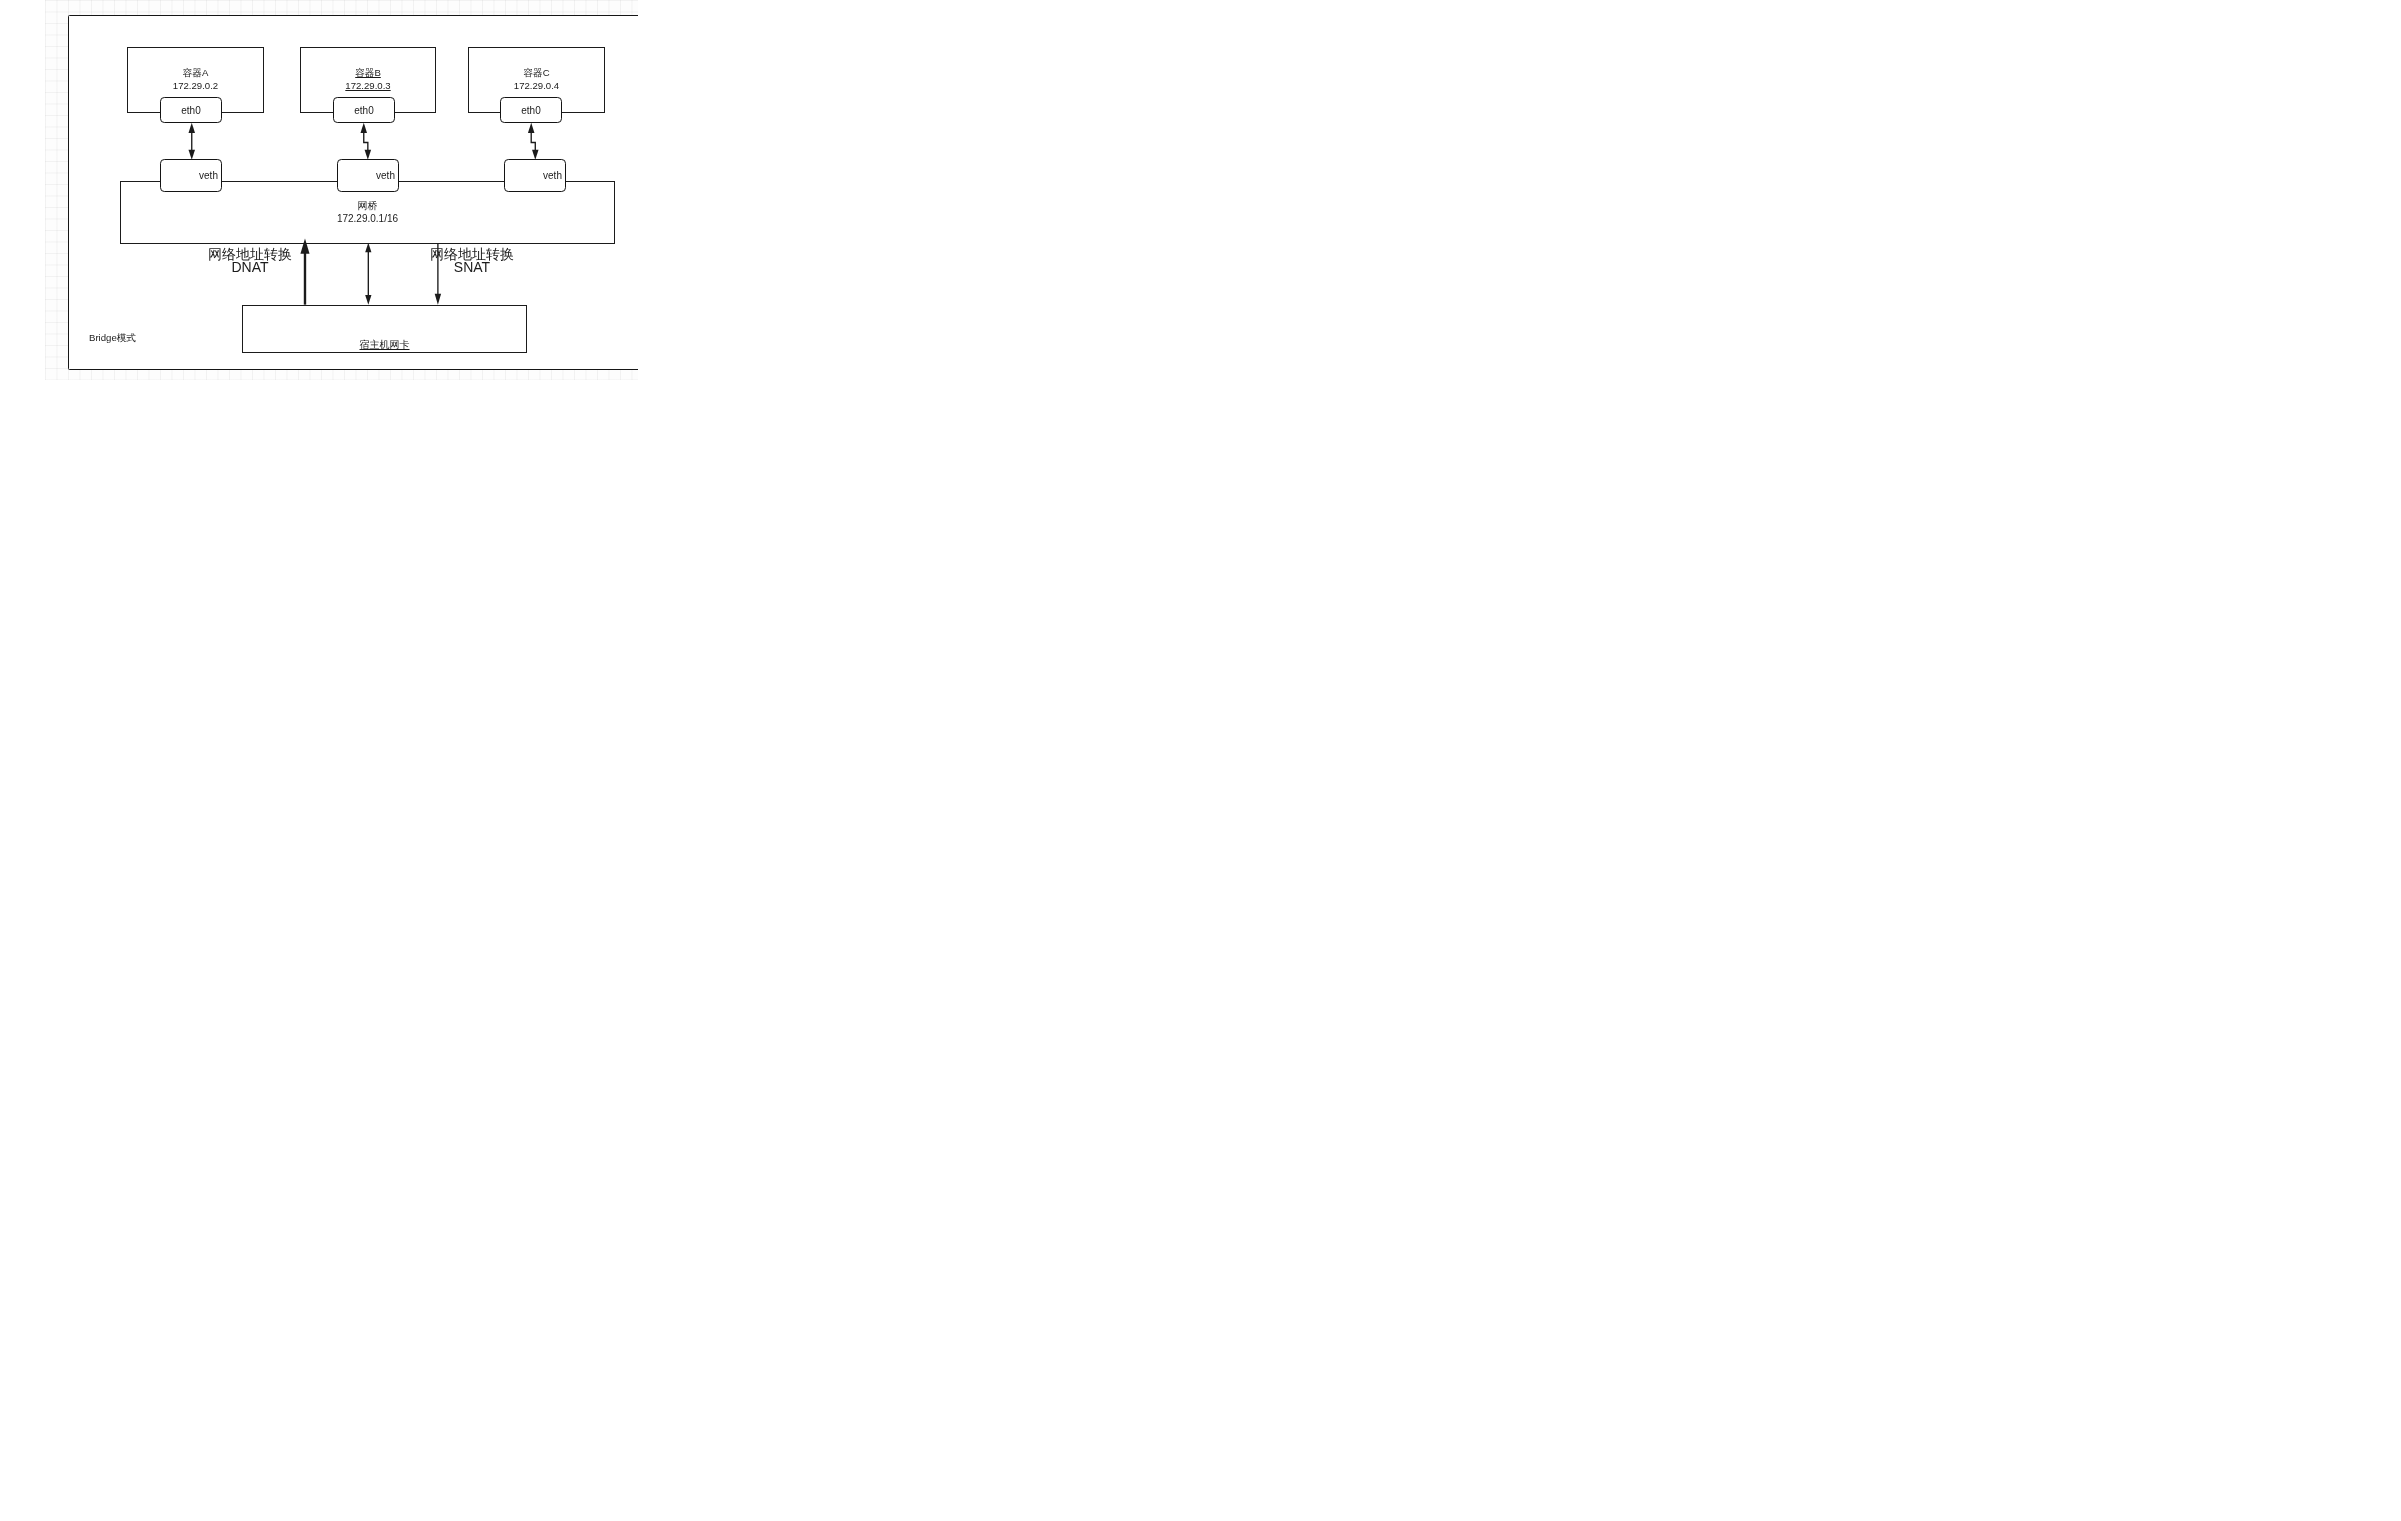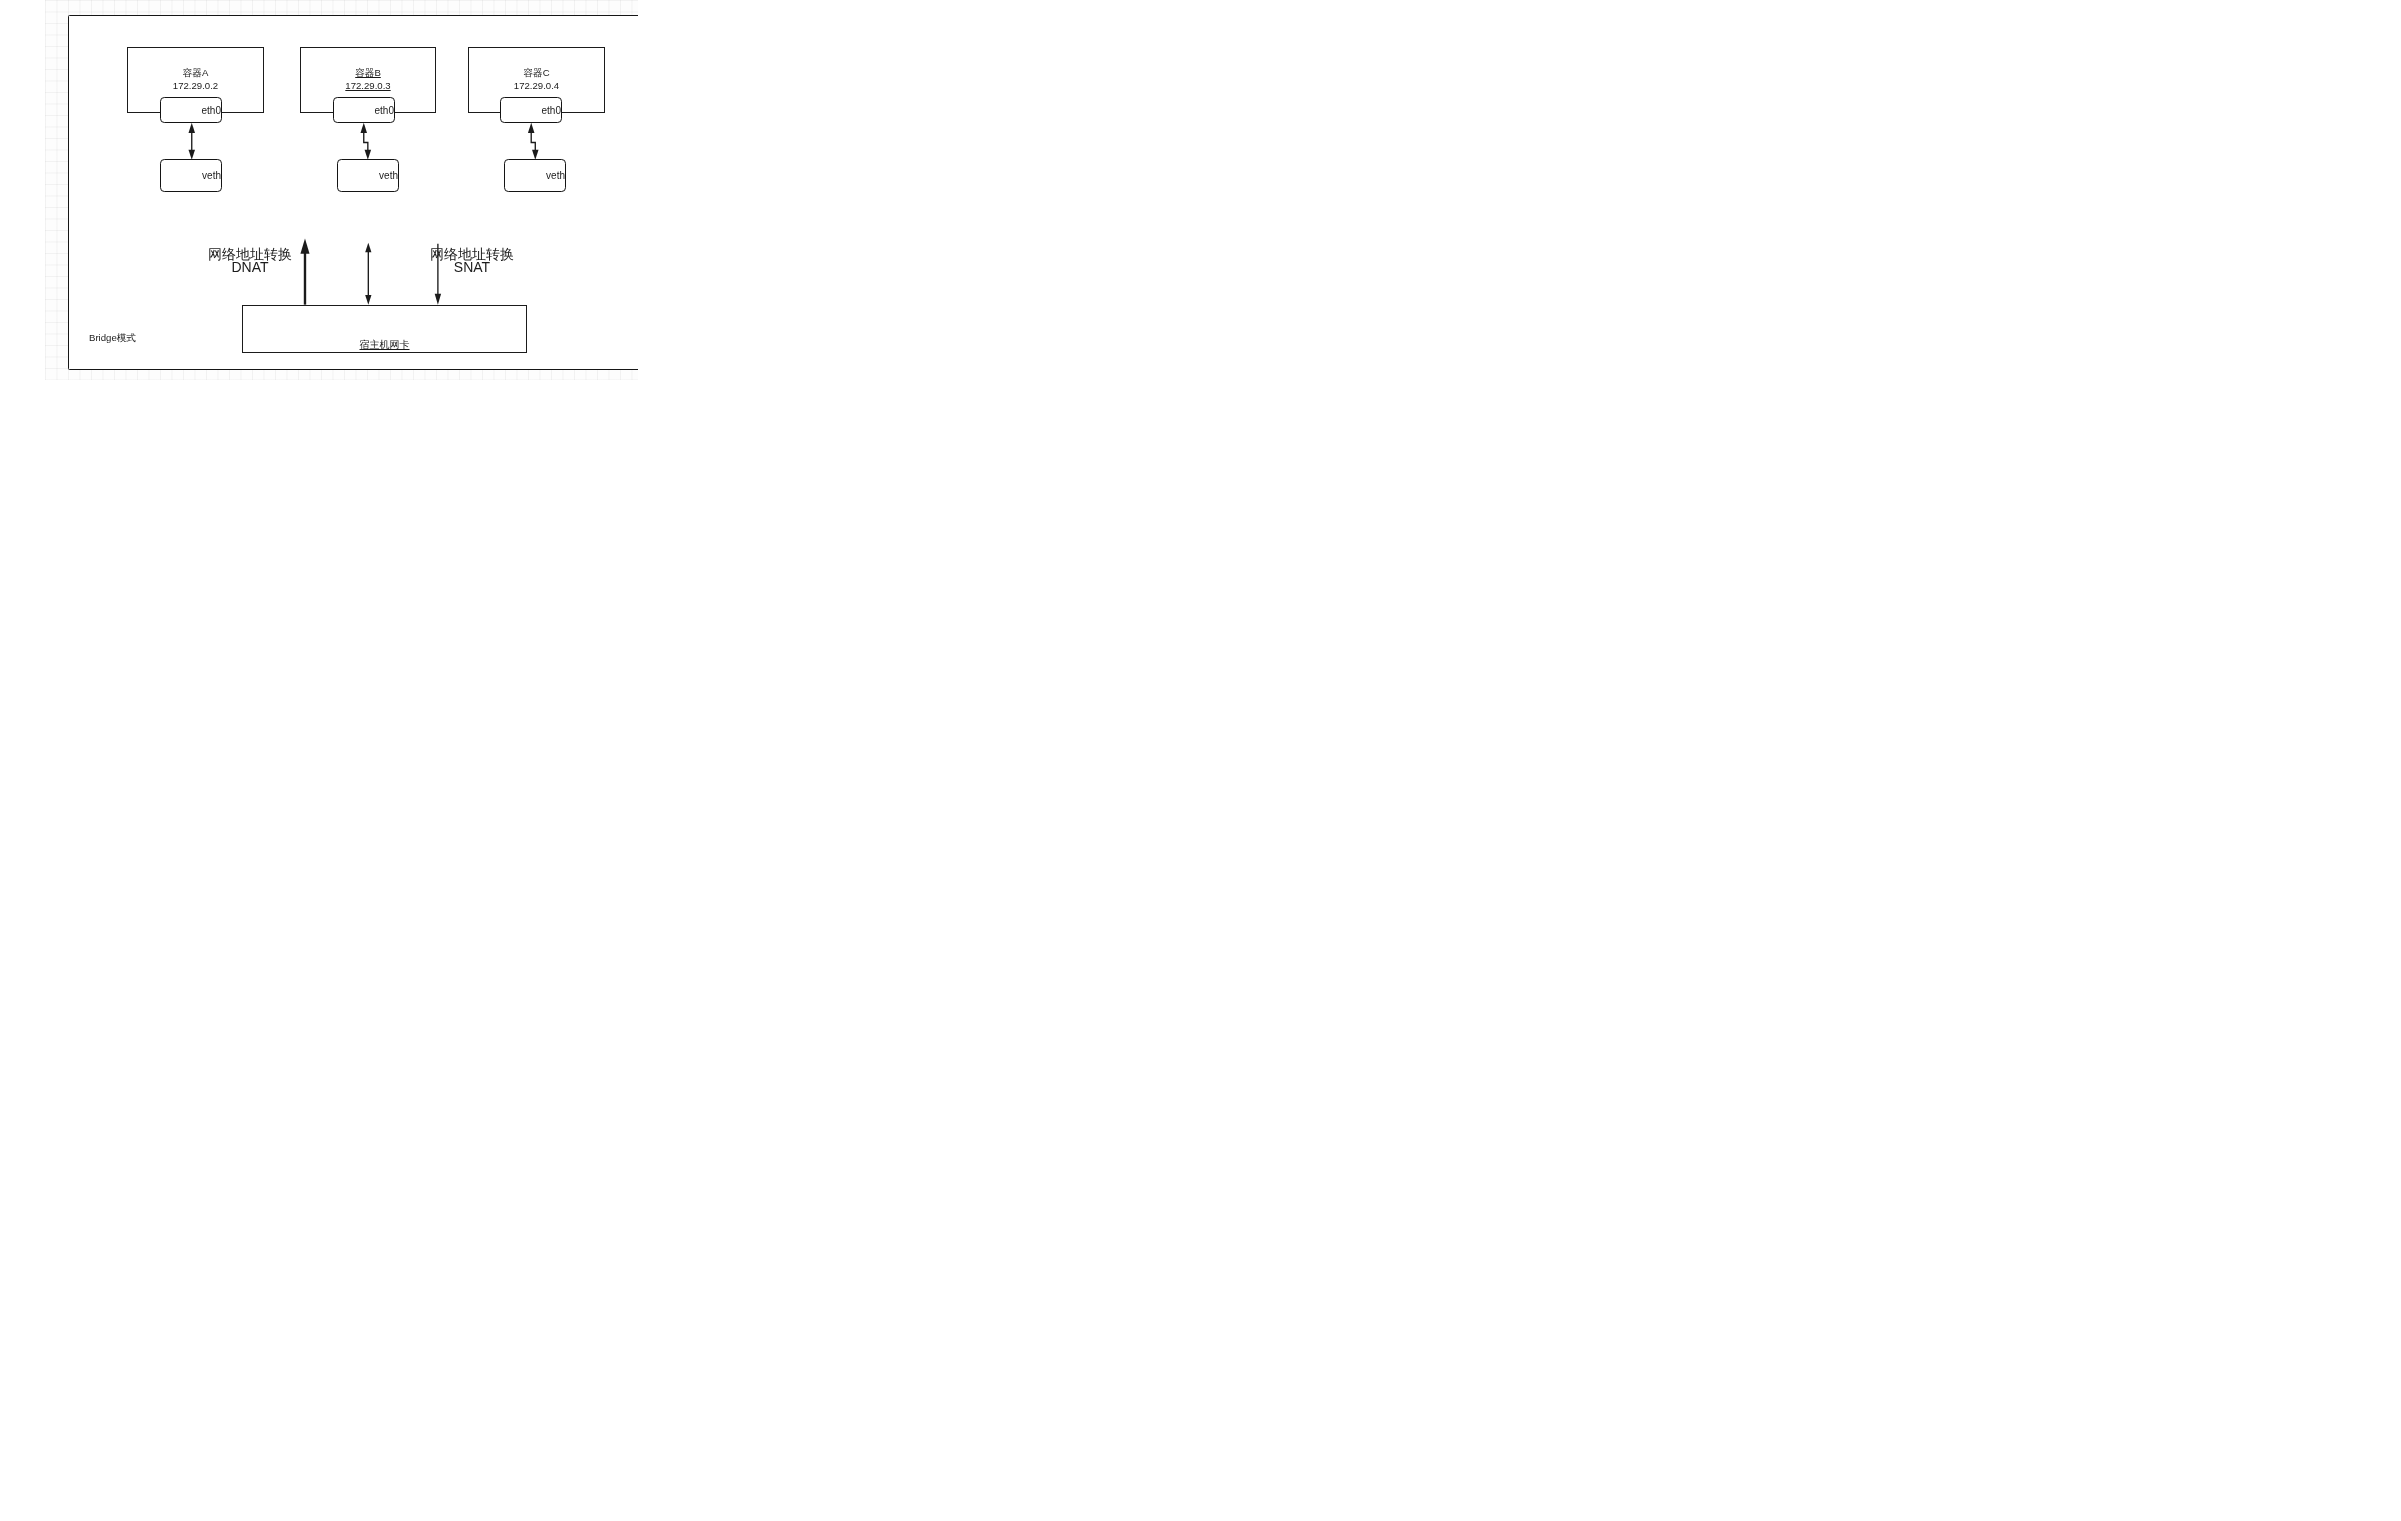--- a/index.html
+++ b/index.html
@@ -26,21 +26,21 @@
   }
   .cont{
     position:absolute;top:47px;height:66px;
     border:1.2px solid #1b1b1b;background:#ffffff;
     box-sizing:border-box;z-index:2;
   }
   .cont-label{padding-top:18px;text-align:center;font-size:9.6px;line-height:13px;}
   .port{
     position:absolute;box-sizing:border-box;
     border:1.4px solid #141414;border-radius:4.3px;background:#ffffff;
-    display:flex;align-items:center;justify-content:flex-end;
+    display:flex;align-items:center;justify-content:center;
     font-size:10px;z-index:3;
   }
   .eth{top:97px;width:62px;height:26px;}
   .veth{top:159px;width:62px;height:33px;padding-left:35px;}
   .bridge{
     position:absolute;left:75px;top:181px;width:495px;height:63px;
     border:1.2px solid #1b1b1b;background:#ffffff;box-sizing:border-box;z-index:1;
   }
   .bridge-label{
     position:absolute;left:0;right:0;top:17.3px;text-align:center;
@@ -90,20 +90,26 @@
   <div class="port eth" style="left:115px;">
     <span>eth0</span>
   </div>
   <div class="port eth" style="left:288px;">
     <span>eth0</span>
   </div>
   <div class="port eth" style="left:455px;">
     <span>eth0</span>
   </div>
 
+  <div class="bridge">
+    <div class="bridge-label">
+      <div>网桥</div>
+      <div>172.29.0.1/16</div>
+    </div>
+  </div>
 
   <div class="port veth" style="left:115px;">
     <span>veth</span>
   </div>
   <div class="port veth" style="left:292px;">
     <span>veth</span>
   </div>
   <div class="port veth" style="left:459px;">
     <span>veth</span>
   </div>

